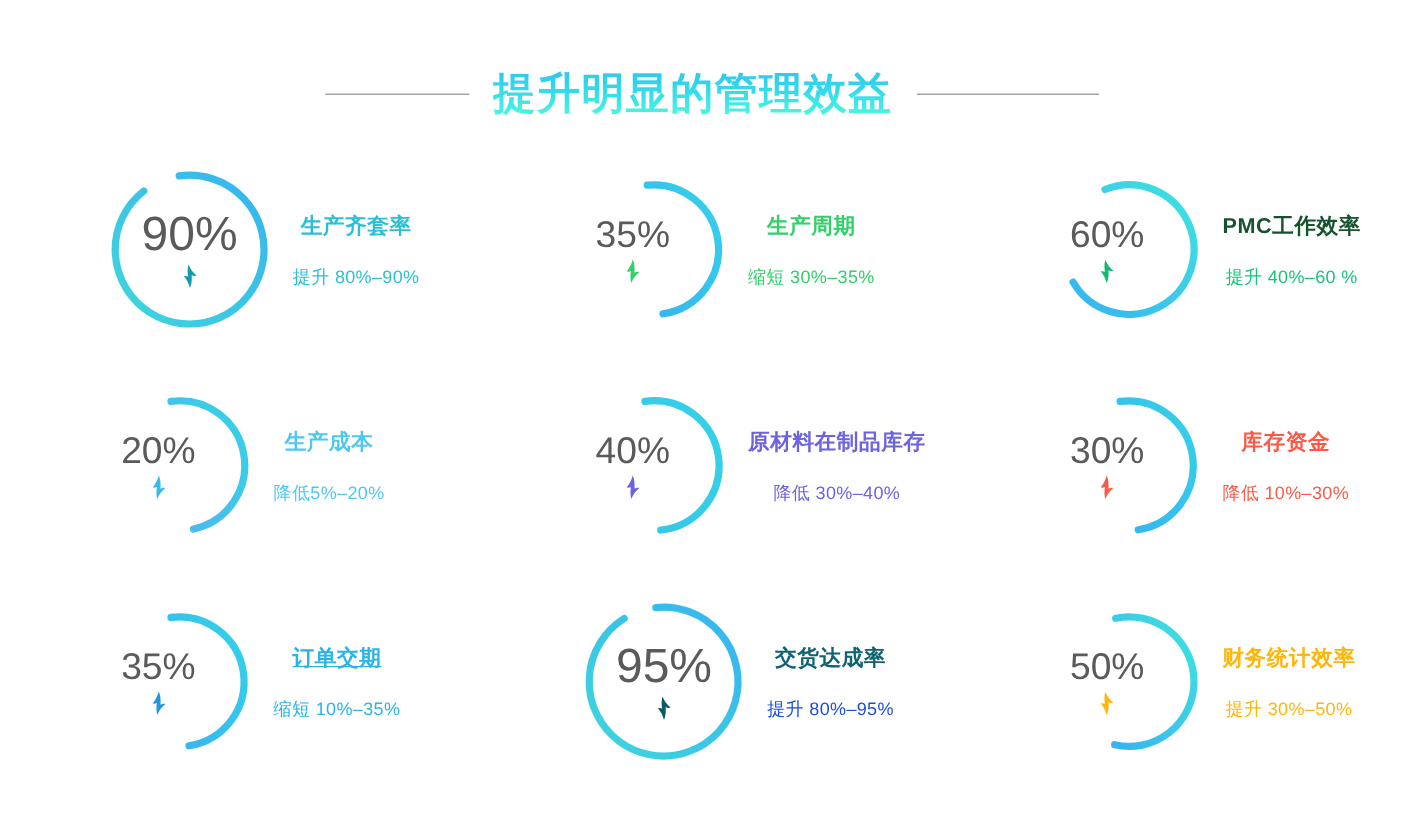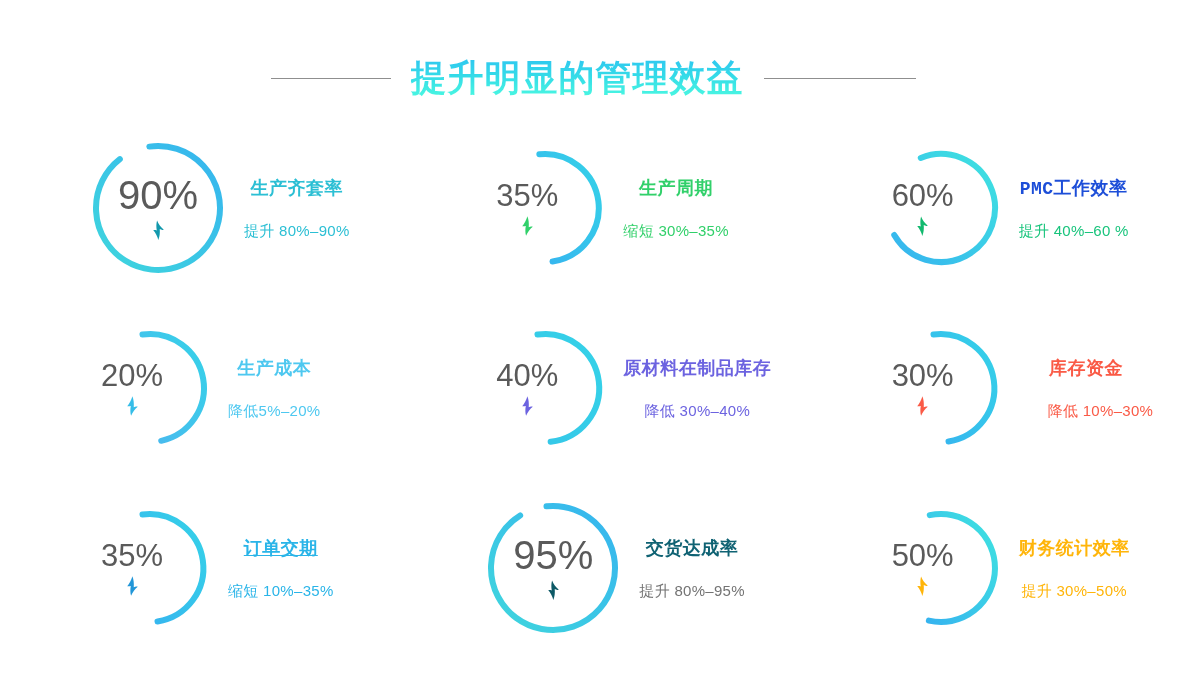--- a/index.html
+++ b/index.html
@@ -196,21 +196,21 @@
         <div class="gauge-center" style="transform: translateX(-18px);">
           <div class="gauge-value">60%</div>
           <div class="arrow">
             <svg width="17" height="22" viewBox="4 0 19 24">
               <path d="M11.9 1.4 C13.6 5.6 16.3 9.1 19.4 11.6 C17.9 12.2 16.3 11.9 14.9 11.0 C15.2 15.4 14.9 19.4 13.3 23.2 C12.2 19.0 10.3 15.4 7.6 12.1 C9.0 11.9 10.3 12.0 11.6 12.5 C10.9 8.7 10.9 5.0 11.9 1.4 Z" fill="#12b96e"></path>
             </svg>
           </div>
         </div>
       </div>
       <div class="card-text">
-        <div class="metric-label" style="color: #1d4ed8; font-family: Liberation Mono, monospace;">PMC工作效率</div>
+        <div class="metric-label" style="color: #14532d;">PMC工作效率</div>
         <div class="metric-sub" style="color: rgb(24, 196, 124);">提升 40%–60 %</div>
       </div>
     </div>
     <div class="card size-sm">
       <div class="gauge" style="width: 116px; height: 116px;">
         <svg width="116" height="116" viewBox="0 0 116 116">
           <defs>
             <linearGradient id="g3" x1="1" y1="0" x2="0" y2="1">
               <stop offset="0%" stop-color="#35d2e8"></stop>
               <stop offset="100%" stop-color="#4bb8ef"></stop>
@@ -272,21 +272,21 @@
           <div class="gauge-value">30%</div>
           <div class="arrow">
             <svg width="17" height="22" viewBox="4 0 19 24">
               <path d="M11.9 23.0 C13.6 18.8 16.3 15.3 19.4 12.8 C17.9 12.2 16.3 12.5 14.9 13.4 C15.2 9.0 14.9 5.0 13.3 1.2 C12.2 5.4 10.3 9.0 7.6 12.3 C9.0 12.5 10.3 12.4 11.6 11.9 C10.9 15.7 10.9 19.4 11.9 23.0 Z" fill="#fa5a46"></path>
             </svg>
           </div>
         </div>
       </div>
       <div class="card-text">
         <div class="metric-label" style="color: rgb(250, 90, 70);">库存资金</div>
-        <div class="metric-sub" style="color: rgb(250, 90, 70); margin-left: 29px;">降低 10%–30%</div>
+        <div class="metric-sub" style="color: rgb(250, 90, 70);">降低 10%–30%</div>
       </div>
     </div>
     <div class="card size-sm">
       <div class="gauge" style="width: 116px; height: 116px;">
         <svg width="116" height="116" viewBox="0 0 116 116">
           <defs>
             <linearGradient id="g6" x1="1" y1="0" x2="0" y2="1">
               <stop offset="0%" stop-color="#35d2e8"></stop>
               <stop offset="100%" stop-color="#36b4ef"></stop>
             </linearGradient>
@@ -322,21 +322,21 @@
           <div class="gauge-value">95%</div>
           <div class="arrow">
             <svg width="17" height="22" viewBox="4 0 19 24">
               <path d="M11.9 1.4 C13.6 5.6 16.3 9.1 19.4 11.6 C17.9 12.2 16.3 11.9 14.9 11.0 C15.2 15.4 14.9 19.4 13.3 23.2 C12.2 19.0 10.3 15.4 7.6 12.1 C9.0 11.9 10.3 12.0 11.6 12.5 C10.9 8.7 10.9 5.0 11.9 1.4 Z" fill="#0d5966"></path>
             </svg>
           </div>
         </div>
       </div>
       <div class="card-text">
         <div class="metric-label" style="color: rgb(15, 98, 115);">交货达成率</div>
-        <div class="metric-sub" style="color: #737373;">提升 80%–95%</div>
+        <div class="metric-sub" style="color: #1d4ed8;">提升 80%–95%</div>
       </div>
     </div>
     <div class="card size-sm">
       <div class="gauge" style="width: 116px; height: 116px;">
         <svg width="116" height="116" viewBox="0 0 116 116">
           <defs>
             <linearGradient id="g8" x1="1" y1="0" x2="0" y2="1">
               <stop offset="0%" stop-color="#3fe3e0"></stop>
               <stop offset="100%" stop-color="#36b4ef"></stop>
             </linearGradient>

